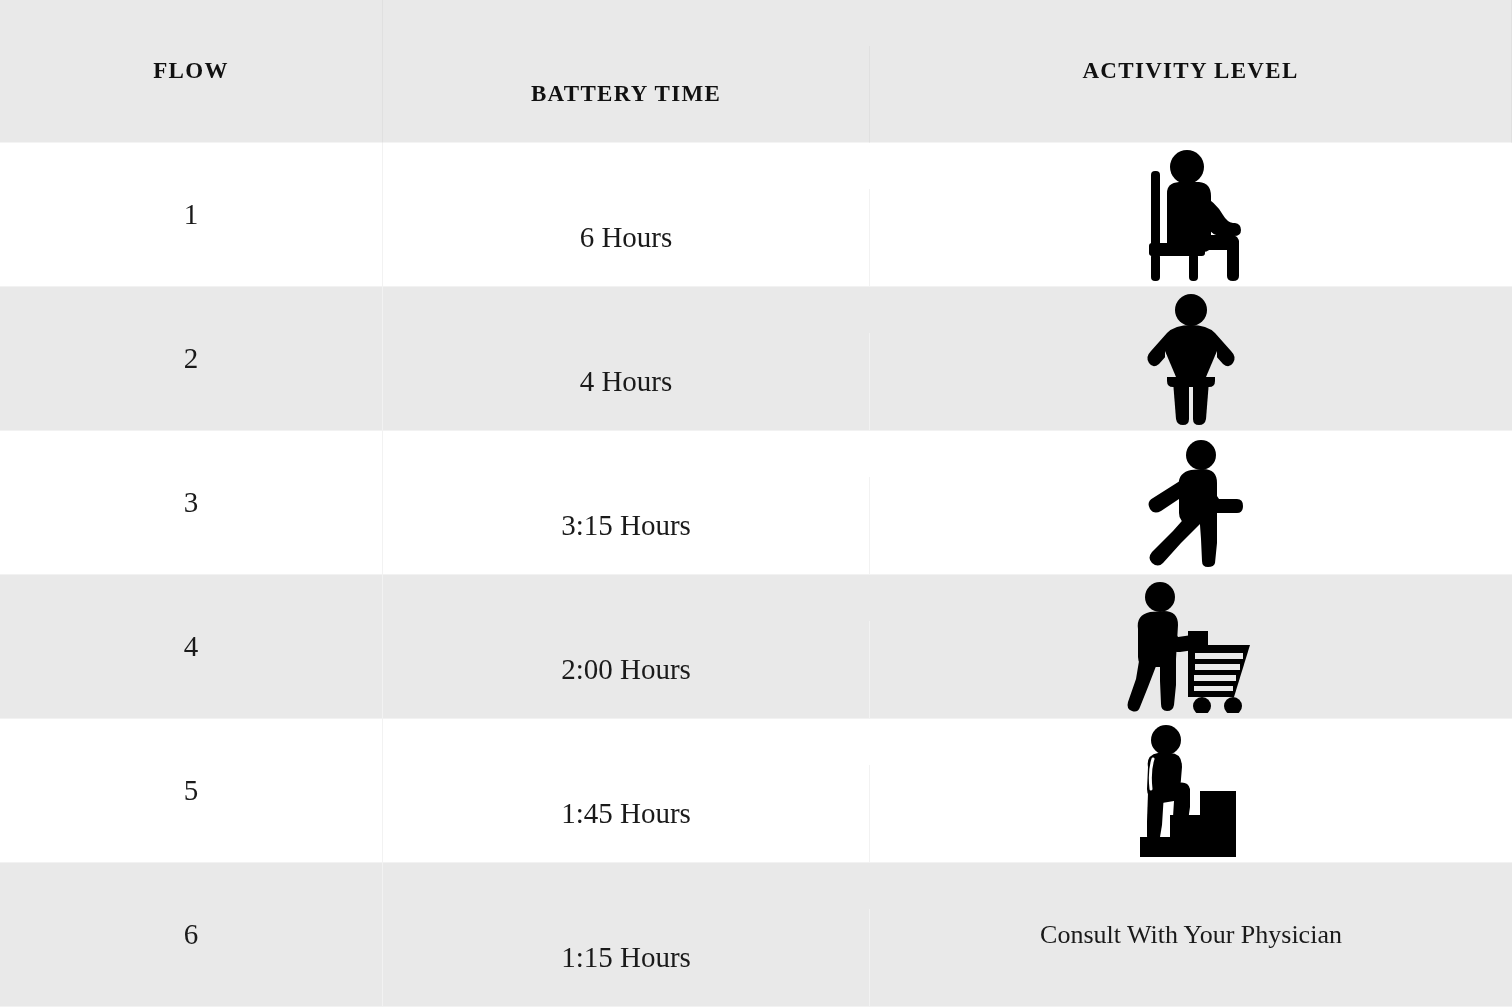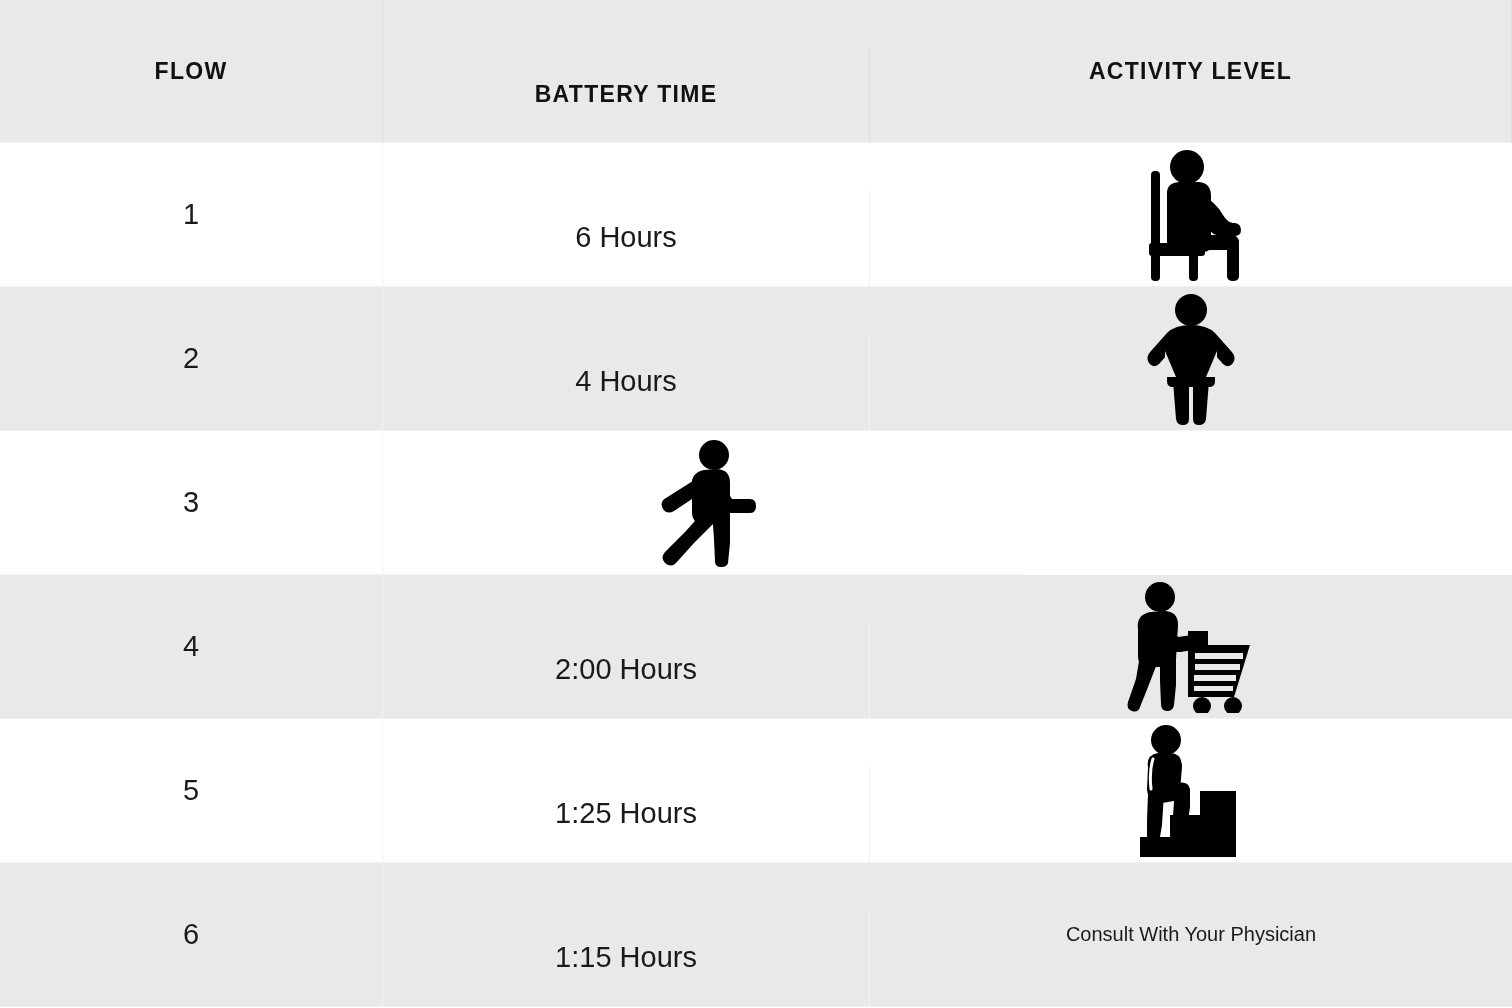--- a/index.html
+++ b/index.html
@@ -21,20 +21,21 @@
     height: 1008px;
     display: flex;
     flex-direction: column;
     box-sizing: border-box;
   }
 
   .row {
     display: flex;
     width: 100%;
     box-sizing: border-box;
+    font-family: Liberation Serif, serif;
   }
 
   .row.header {
     height: 143px;
     background: #e9e9e9;
   }
   .row.data {
     height: 144px;
   }
   .row.bg-white  { background: #ffffff; }
@@ -67,21 +68,21 @@
   }
 
   .cell-text {
     font-size: 29px;
     font-weight: 400;
     color: #1a1a1a;
     white-space: nowrap;
   }
 
   .activity-note {
-    font-size: 20px;
+    font-size: 26px;
     font-weight: 400;
     color: #1a1a1a;
     white-space: nowrap;
   }
 
   .icon-wrap {
     width: 130px;
     height: 132px;
     display: flex;
     align-items: center;
@@ -172,20 +173,23 @@
           </g>
         </svg>
       </span>
     </div>
   </div>
 
   <div class="row data bg-white">
     <div class="cell col-flow">
       <span class="cell-text">3</span>
     </div>
+    <div class="cell col-battery">
+      <span class="cell-text">3:15 Hours</span>
+    </div>
     <div class="cell col-activity">
       <span class="icon-wrap">
         <svg width="104" height="128" viewBox="0 0 104 128" xmlns="http://www.w3.org/2000/svg">
           <g fill="#000000">
 
             <circle cx="62" cy="16" r="15"></circle>
 
             <path d="M40 48 Q38 34 52 31 L64 30 Q78 30 78 44 L78 76 Q78 84 68 84 L50 84 Q40 84 40 74 Z"></path>
 
             <path d="M44 40 L52 52 L22 72 Q15 76 11 70 Q7 63 14 59 Z"></path>
@@ -238,21 +242,21 @@
         </svg>
       </span>
     </div>
   </div>
 
   <div class="row data bg-white">
     <div class="cell col-flow">
       <span class="cell-text">5</span>
     </div>
     <div class="cell col-battery">
-      <span class="cell-text">1:25 Hours</span>
+      <span class="cell-text">1:45 Hours</span>
     </div>
     <div class="cell col-activity">
       <span class="icon-wrap">
         <svg width="118" height="132" viewBox="0 0 118 132" xmlns="http://www.w3.org/2000/svg">
           <g fill="#000000">
 
             <path d="M8 112 L38 112 L38 90 L68 90 L68 66 L104 66 L104 132 L8 132 Z"></path>
 
             <circle cx="34" cy="15" r="15"></circle>
 

